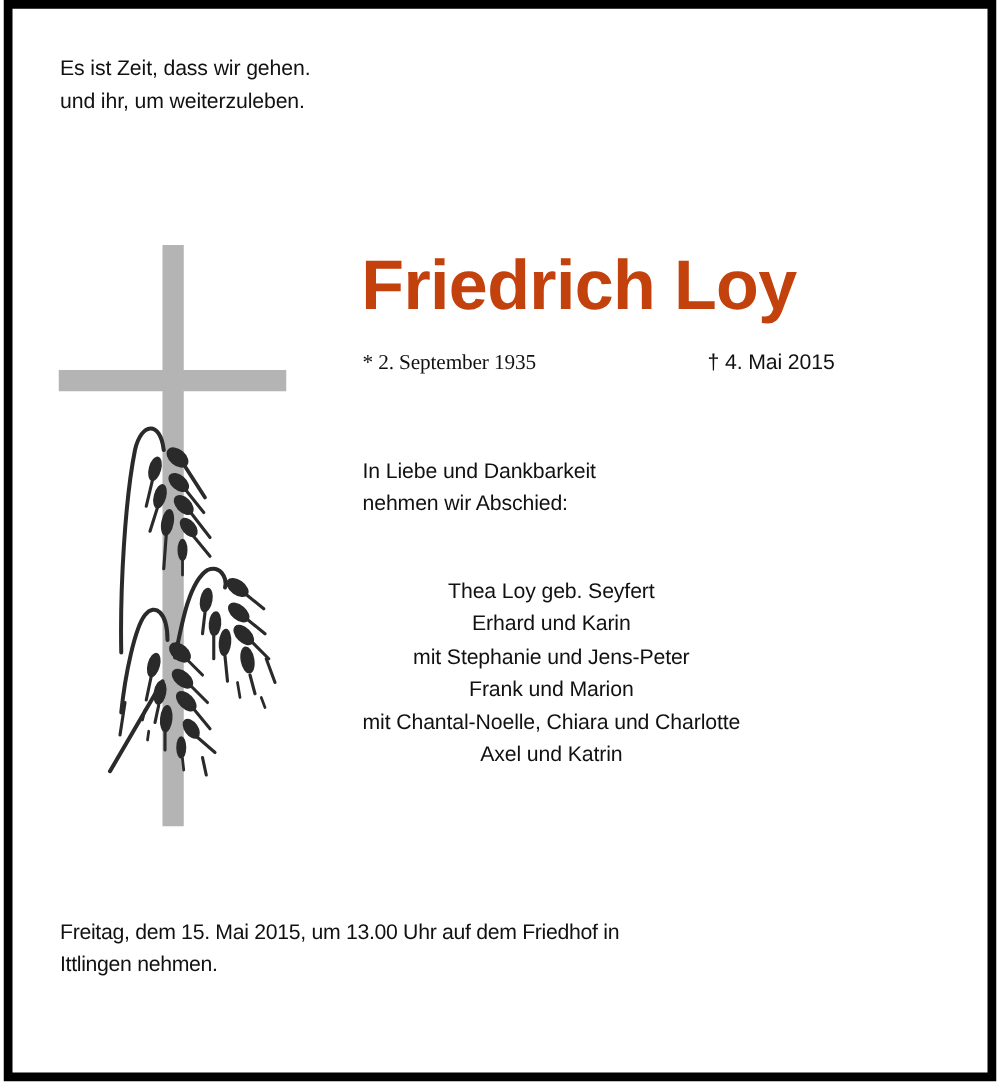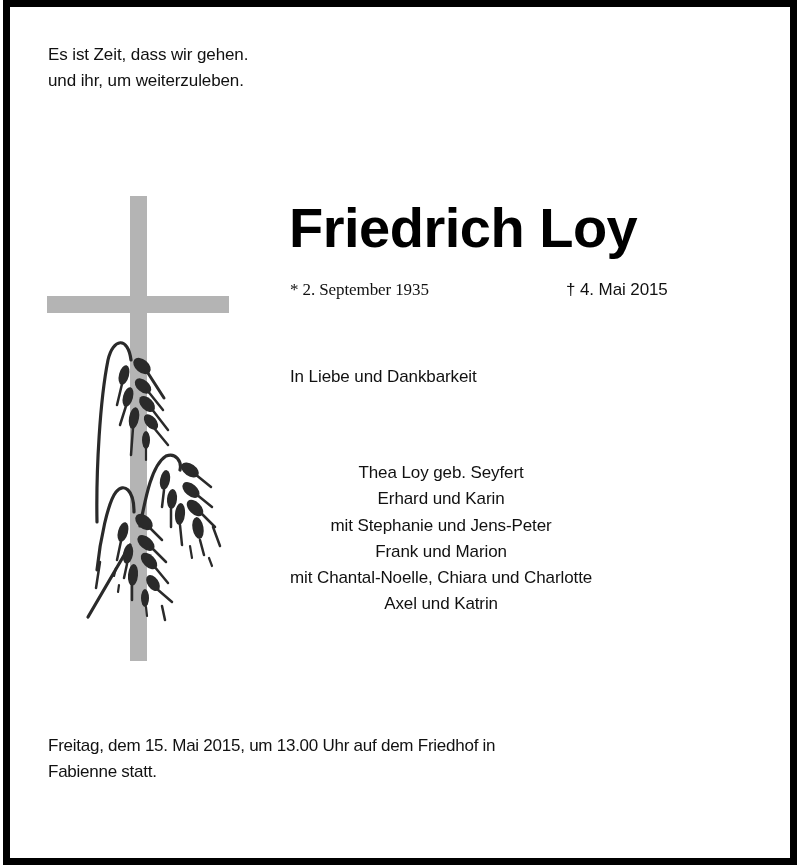--- a/index.html
+++ b/index.html
@@ -3,21 +3,21 @@
 <meta charset="utf-8">
 <style>
   html, body { margin: 0; padding: 0; background: #ffffff; }
   body { width: 800px; height: 867px; position: relative; overflow: hidden;
          font-family: "Liberation Sans", "DejaVu Sans", sans-serif; color: #111; }
   .frame { position: absolute; left: 3px; top: 0px; width: 780px; height: 851px;
            border: 7px solid #000; background: #fff; }
   .txt { position: absolute; font-size: 17px; line-height: 26.3px; white-space: nowrap; letter-spacing: -0.1px; }
   .poem { left: 48px; top: 42px; }
   .name { position: absolute; left: 289px; top: 196px; font-size: 56px; font-weight: bold;
-          line-height: 64px; letter-spacing: -0.5px; white-space: nowrap; color: #000000; }
+          line-height: 64px; letter-spacing: -0.5px; white-space: nowrap; color: #c2410c; }
   .born { left: 290px; top: 277px; font-family: Liberation Serif, serif; }
   .died { left: 566px; top: 277px; }
   .intro { left: 290px; top: 364px; }
   .family { left: 290px; top: 460px; text-align: center; }
   .service { left: 48px; top: 733px; letter-spacing: -0.25px; }
   .line { display: block; }
   .emblem { position: absolute; left: 40px; top: 190px; width: 200px; height: 480px; }
 </style>
 </head>
 <body>
@@ -97,27 +97,28 @@
     <path d="M119 585 L 118 592" fill="none" stroke-width="2.2"></path>
   </g>
 </svg>
 
 <div class="name">Friedrich Loy</div>
 <div class="txt born">* 2. September 1935</div>
 <div class="txt died">† 4. Mai 2015</div>
 
 <div class="txt intro">
   <span class="line">In Liebe und Dankbarkeit</span>
+  <span class="line">nehmen wir Abschied:</span>
 </div>
 
 <div class="txt family">
   <span class="line">Thea Loy geb. Seyfert</span>
   <span class="line">Erhard und Karin</span>
   <span class="line">mit Stephanie und Jens-Peter</span>
   <span class="line">Frank und Marion</span>
   <span class="line">mit Chantal-Noelle, Chiara und Charlotte</span>
   <span class="line">Axel und Katrin</span>
 </div>
 
 <div class="txt service">
   <span class="line">Freitag, dem 15. Mai 2015, um 13.00 Uhr auf dem Friedhof in</span>
-  <span class="line">Fabienne statt.</span>
+  <span class="line">Ittlingen nehmen.</span>
 </div>
 
 </body></html>

